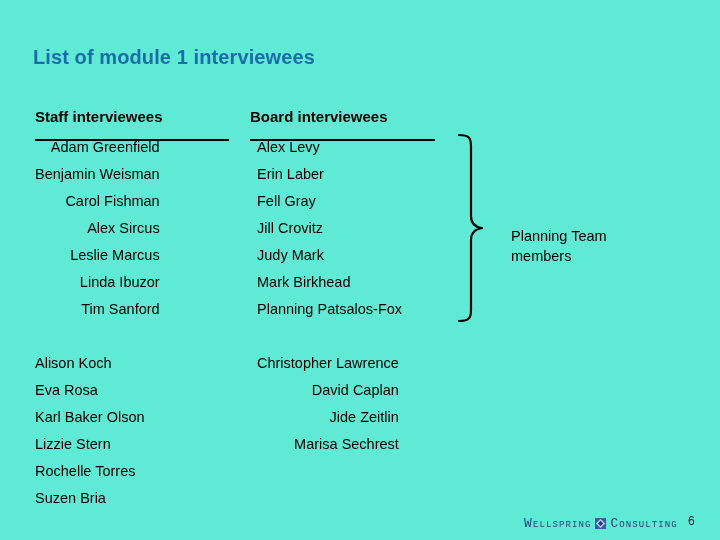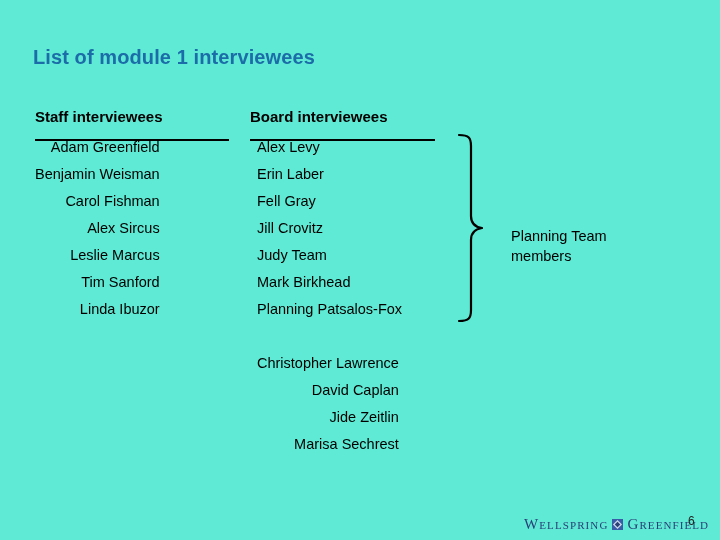--- a/index.html
+++ b/index.html
@@ -100,22 +100,22 @@
   }
 
   
   .footer-logo {
     position: absolute;
     left: 524px;
     top: 516px;
     display: flex;
     align-items: center;
     gap: 4px;
-    font-family: Liberation Serif, serif;
-    font-size: 15px;
+    font-family: Liberation Mono, monospace;
+    font-size: 13px;
     letter-spacing: 1.1px;
     color: #2A3F77;
     font-variant: small-caps;
     white-space: nowrap;
   }
   .footer-logo .logo-word { line-height: 1; padding-top: 1px; }
   .logo-mark {
     width: 11px;
     height: 11px;
     flex: 0 0 11px;
@@ -144,34 +144,42 @@
     <span>Board interviewees</span>
     <span class="rule"></span>
   </div>
 
   <div class="names" id="staff-group-1">
       <div class="name">Adam Greenfield</div>
       <div class="name">Benjamin Weisman</div>
       <div class="name">Carol Fishman</div>
       <div class="name">Alex Sircus</div>
       <div class="name">Leslie Marcus</div>
+      <div class="name">Linda Ibuzor</div>
       <div class="name">Tim Sanford</div>
-      <div class="name">Linda Ibuzor</div>
     </div>
 
   <div class="names" id="board-group-1">
       <div class="name">Alex Levy</div>
       <div class="name">Erin Laber</div>
       <div class="name">Fell Gray</div>
       <div class="name">Jill Crovitz</div>
-      <div class="name">Judy Team</div>
+      <div class="name">Judy Mark</div>
       <div class="name">Mark Birkhead</div>
       <div class="name">Planning Patsalos-Fox</div>
     </div>
 
+  <div class="names" id="staff-group-2">
+      <div class="name">Alison Koch</div>
+      <div class="name">Eva Rosa</div>
+      <div class="name">Karl Baker Olson</div>
+      <div class="name">Lizzie Stern</div>
+      <div class="name">Rochelle Torres</div>
+      <div class="name">Suzen Bria</div>
+    </div>
 
   <div class="names" id="board-group-2">
       <div class="name">Christopher Lawrence</div>
       <div class="name">David Caplan</div>
       <div class="name">Jide Zeitlin</div>
       <div class="name">Marisa Sechrest</div>
     </div>
 
   <svg class="brace" viewBox="0 0 40 192" preserveAspectRatio="none">
     <path d="M 4 3 C 14 3, 16 6, 16 14 L 16 84 C 16 92, 20 95, 27 96
@@ -183,18 +191,18 @@
     <div>members</div>
   </div>
 
   <div class="footer-logo">
     <span class="logo-word">Wellspring</span>
     <svg class="logo-mark" viewBox="0 0 12 12">
       <rect x="0" y="0" width="12" height="12" fill="#3A5BA8"></rect>
       <path d="M 6 1 L 11 6 L 6 11 L 1 6 Z" fill="#ffffff" opacity="0.75"></path>
       <path d="M 6 3 L 9 6 L 6 9 L 3 6 Z" fill="#2A3F77"></path>
     </svg>
-    <span class="logo-word">Greenfield</span>
+    <span class="logo-word">Consulting</span>
   </div>
 
   <div class="page-number">6</div>
 
 </div>
 
 </body></html>

